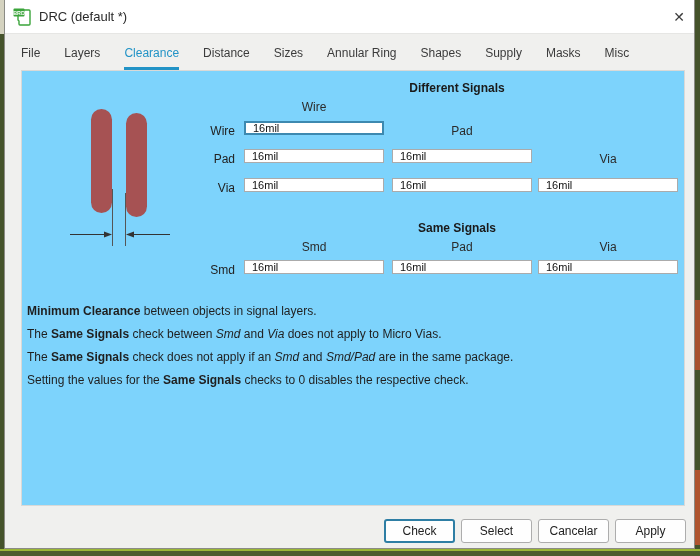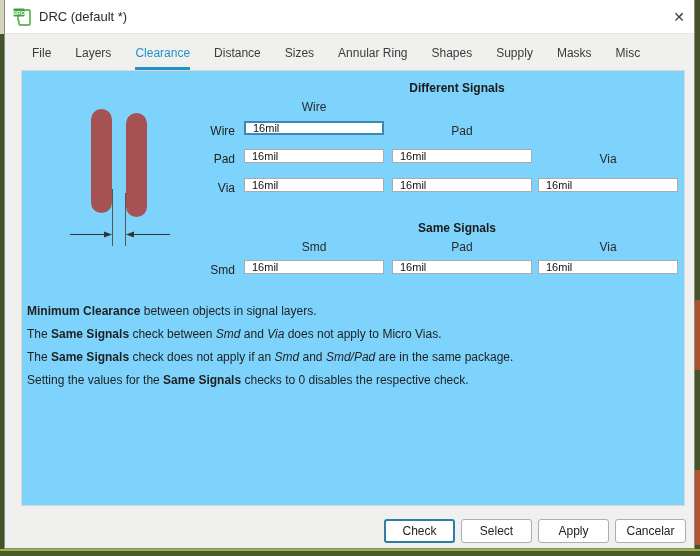--- a/index.html
+++ b/index.html
@@ -17,21 +17,21 @@
             background:#f0f0ee; border:1px solid #8b8b85; border-top:none; }
 
   .titlebar { position:absolute; left:0; top:0; width:100%; height:34px; background:#ffffff;
               border-bottom:1px solid #e6e6e4; }
   .app-icon { position:absolute; left:8px; top:7px; width:20px; height:20px; }
   .title-text { position:absolute; left:34px; top:0; height:34px; line-height:34px;
                 font-size:13px; color:#2a2a2a; }
   .close-btn { position:absolute; left:660px; top:5px; width:28px; height:24px;
                text-align:center; line-height:24px; font-size:14px; color:#3c3c3c; cursor:default; }
 
-  .tabbar { position:absolute; left:16px; top:45px; display:flex; gap:24px;margin-left:11px; }
+  .tabbar { position:absolute; left:16px; top:45px; display:flex; gap:24px; }
   .tab { font-size:12px; color:#3b3b3b; padding-bottom:5px; border-bottom:3px solid transparent;
          line-height:17px; cursor:default; }
   .tab.active { color:var(--accent,#2293c6); border-bottom-color:var(--accent,#2293c6); }
 
   .panel { position:absolute; left:16px; top:70px; width:664px; height:436px;
            background:#7dd3fc; border:1px solid #d9d9d7; }
 
   .illus { position:absolute; left:40px; top:30px; }
 
   .sec-heading { position:absolute; width:200px; text-align:center; font-size:12px;
@@ -131,17 +131,17 @@
       <div class="note-line" style="top:233px;"><span style="font-weight: bold;">Minimum Clearance</span><span> between objects in signal layers.</span></div>
       <div class="note-line" style="top:256px;"><span>The </span><span style="font-weight: bold;">Same Signals</span><span> check between </span><span style="font-style: italic;">Smd</span><span> and </span><span style="font-style: italic;">Via</span><span> does not apply to </span><span style="">Micro Vias</span><span>.</span></div>
       <div class="note-line" style="top:279px;"><span>The </span><span style="font-weight: bold;">Same Signals</span><span> check does not apply if an </span><span style="font-style: italic;">Smd</span><span> and </span><span style="font-style: italic;">Smd/Pad</span><span> are in the same package.</span></div>
       <div class="note-line" style="top:302px;"><span>Setting the values for the </span><span style="font-weight: bold;">Same Signals</span><span> checks to 0 disables the respective check.</span></div>
     </div>
   </div>
 
   <div class="btnrow">
     <button class="btn default">Check</button>
     <button class="btn">Select</button>
+    <button class="btn">Cancelar</button>
     <button class="btn">Apply</button>
-    <button class="btn">Cancelar</button>
   </div>
 
 </div>
 
 </body></html>

